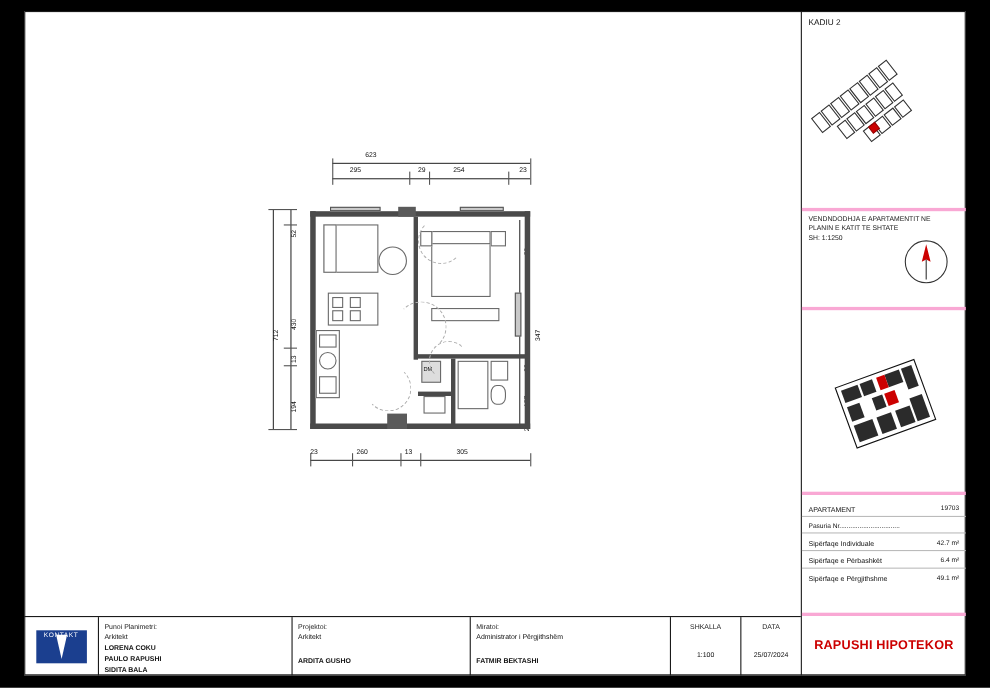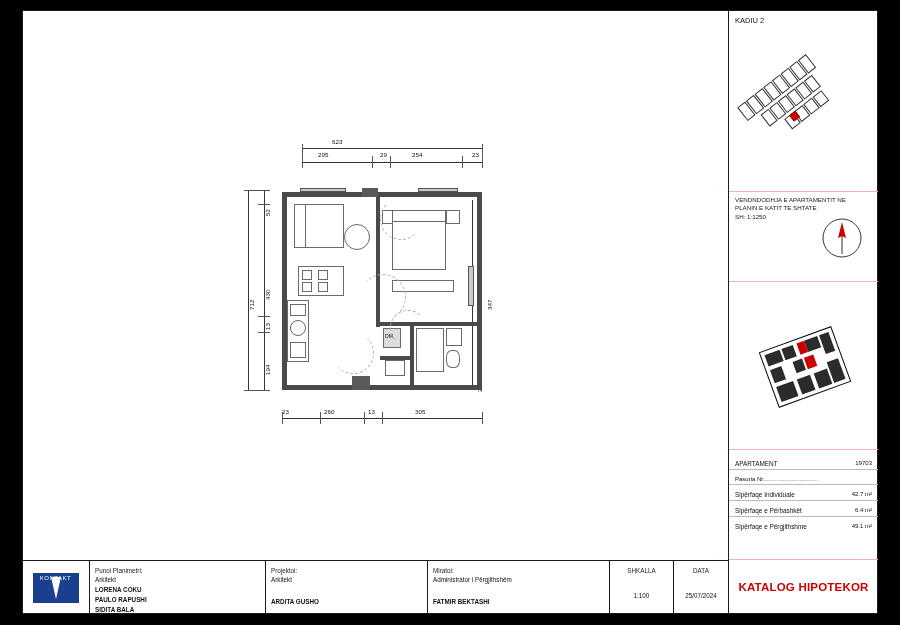--- a/index.html
+++ b/index.html
@@ -1,21 +1,21 @@
 <!DOCTYPE html>
 <html><head>
 <meta charset="utf-8">
 <style>
   html,body{margin:0;padding:0;background:#000;}
   body{width:900px;height:625px;overflow:hidden;font-family:"Liberation Sans",sans-serif;}
   #sheet{position:absolute;left:22px;top:10px;width:856px;height:604px;background:#ffffff;}
   .border-outer{position:absolute;left:0;top:0;width:100%;height:100%;border:1px solid #1a1a1a;box-sizing:border-box;}
   
   .rightcol{position:absolute;right:0;top:0;width:150px;height:100%;border-left:1px solid #1a1a1a;box-sizing:border-box;}
-  .rc-cell{position:absolute;left:0;width:100%;box-sizing:border-box;border-bottom:1px solid #f9a8d4;}
+  .rc-cell{position:absolute;left:0;width:100%;box-sizing:border-box;border-bottom:3px solid #f9a8d4;}
   .rc-label{font-size:6.2px;color:#1a1a1a;line-height:1.35;padding:4px 6px;}
   .rc-title{font-size:7.5px;color:#111;padding:6px 6px 0 6px;}
   
   .mainarea{position:absolute;left:0;top:0;right:150px;bottom:54px;}
   .titleblock{position:absolute;left:0;right:150px;bottom:0;height:54px;border-top:1px solid #1a1a1a;box-sizing:border-box;}
   .tb-cell{position:absolute;top:0;height:100%;box-sizing:border-box;border-right:1px solid #1a1a1a;}
   .tb-h{font-size:6.3px;color:#222;padding:5px 5px 0 5px;line-height:1.5;}
   .tb-v{font-size:6.3px;color:#111;padding:0 5px;line-height:1.55;}
   .tb-b{font-weight:bold;}
   .center{display:flex;align-items:center;justify-content:center;}
@@ -265,16 +265,16 @@
         <span>Sipërfaqe e Përbashkët</span>
         <span>6.4 m²</span>
       </div>
       <div class="apt-row" style="border-top:1px solid #bbb;padding-top:6px;">
         <span>Sipërfaqe e Përgjithshme</span>
         <span>49.1 m²</span>
       </div>
     </div>
 
     <div class="rc-cell center" style="top:550px;height:54px;border-bottom:none;">
-      <div class="katalog">KATALOG HIPOTEKOR</div>
+      <div class="katalog">RAPUSHI HIPOTEKOR</div>
     </div>
   </div>
 </div>
 
 </body></html>

